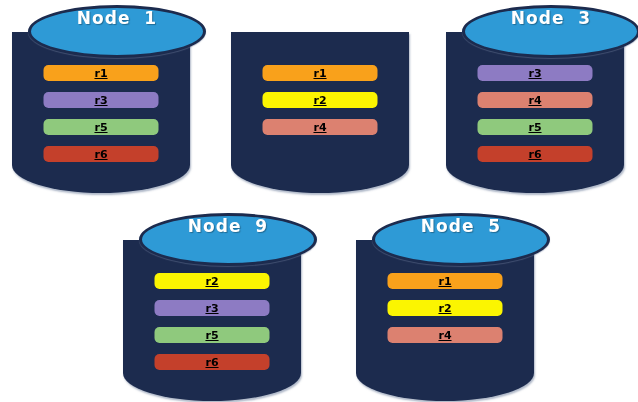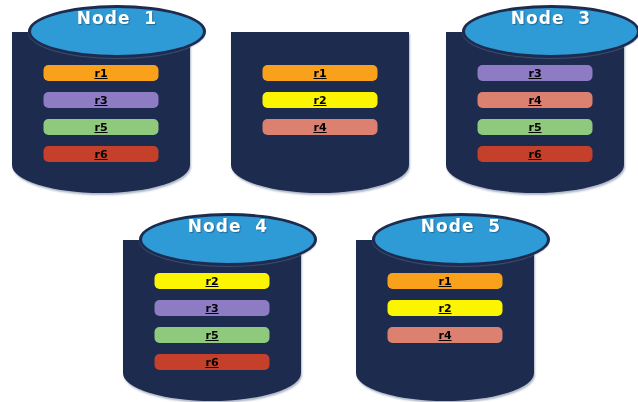--- a/index.html
+++ b/index.html
@@ -115,21 +115,21 @@
         <div class="row-bar" style="background: rgb(141, 123, 195);">r3</div>
         <div class="row-bar" style="background: rgb(220, 129, 112);">r4</div>
         <div class="row-bar" style="background: rgb(143, 201, 125);">r5</div>
         <div class="row-bar" style="background: rgb(196, 64, 43);">r6</div>
       </div>
     </div>
 
     <div class="cylinder" style="left: 123px; top: 213px;">
       <div class="cyl-body"></div>
       <div class="cyl-top">
-        <span class="node-title">Node  4</span>
+        <span class="node-title">Node  9</span>
       </div>
       <div class="rows">
         <div class="row-bar" style="background: rgb(251, 245, 1);">r2</div>
         <div class="row-bar" style="background: rgb(141, 123, 195);">r3</div>
         <div class="row-bar" style="background: rgb(143, 201, 125);">r5</div>
         <div class="row-bar" style="background: rgb(196, 64, 43);">r6</div>
       </div>
     </div>
 
     <div class="cylinder" style="left: 348px; top: 213px; margin-left: 8px;">

